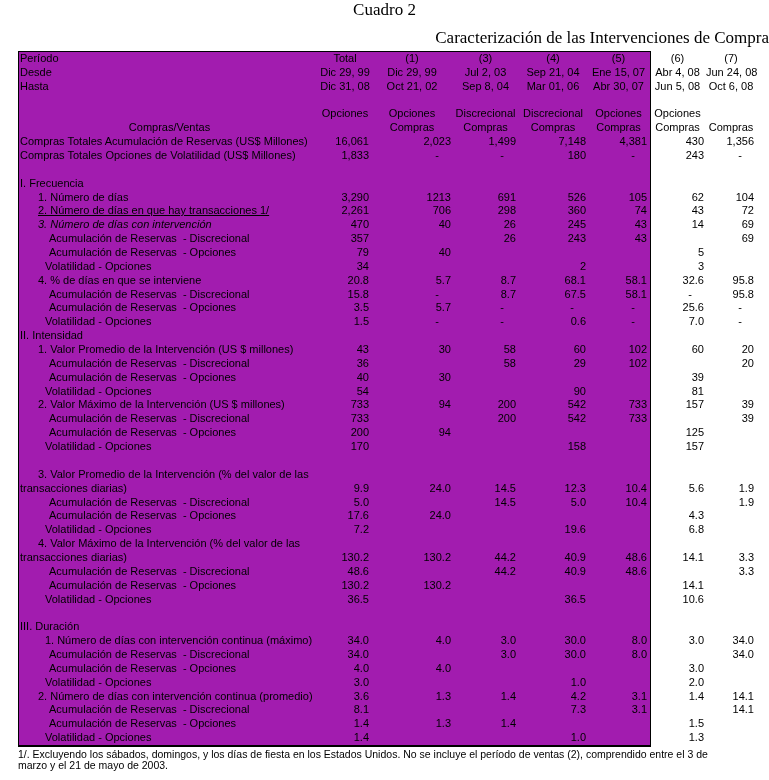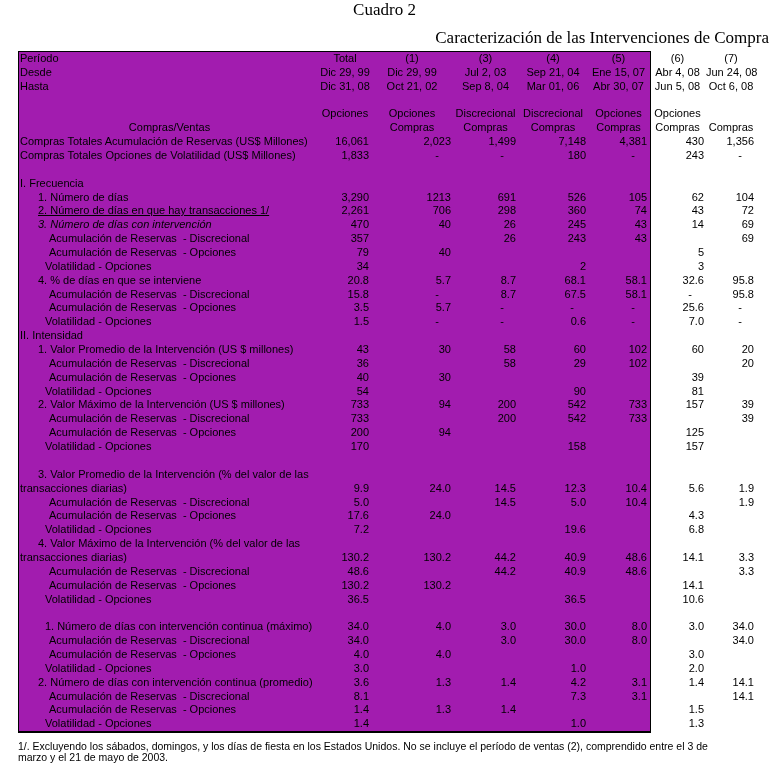--- a/index.html
+++ b/index.html
@@ -34,21 +34,21 @@
     font-family:"Liberation Sans", sans-serif;
     font-size:11px;
   }
   .c { white-space:nowrap; overflow:visible; }
   .c.lab { white-space:pre; }
   .c.num { text-align:right; padding-right:2px; }
   .c.num.dash { padding-right:14px; }
   .c.ctr { text-align:center; }
   .footnote {
     margin-left:18px;
-    margin-top:8px;
+    margin-top:2px;
     font-family:"Liberation Sans", sans-serif;
     font-size:10.5px;
     line-height:11px;
     white-space:nowrap;
     color:#000;
   }
 </style>
 </head>
 <body>
 
@@ -423,20 +423,30 @@
         <div class="c num">36.5</div>
         <div class="c num"></div>
         <div class="c num"></div>
         <div class="c num">36.5</div>
         <div class="c num"></div>
         <div class="c num">10.6</div>
         <div class="c num"></div>
       </div>
       <div class="t-row"></div>
       <div class="t-row">
+        <div class="c lab" style="padding-left: 1px;">III. Duración</div>
+        <div class="c num"></div>
+        <div class="c num"></div>
+        <div class="c num"></div>
+        <div class="c num"></div>
+        <div class="c num"></div>
+        <div class="c num"></div>
+        <div class="c num"></div>
+      </div>
+      <div class="t-row">
         <div class="c lab" style="padding-left: 19px; text-align: center;">1. Número de días con intervención continua (máximo)</div>
         <div class="c num">34.0</div>
         <div class="c num">4.0</div>
         <div class="c num">3.0</div>
         <div class="c num">30.0</div>
         <div class="c num">8.0</div>
         <div class="c num">3.0</div>
         <div class="c num">34.0</div>
       </div>
       <div class="t-row">

